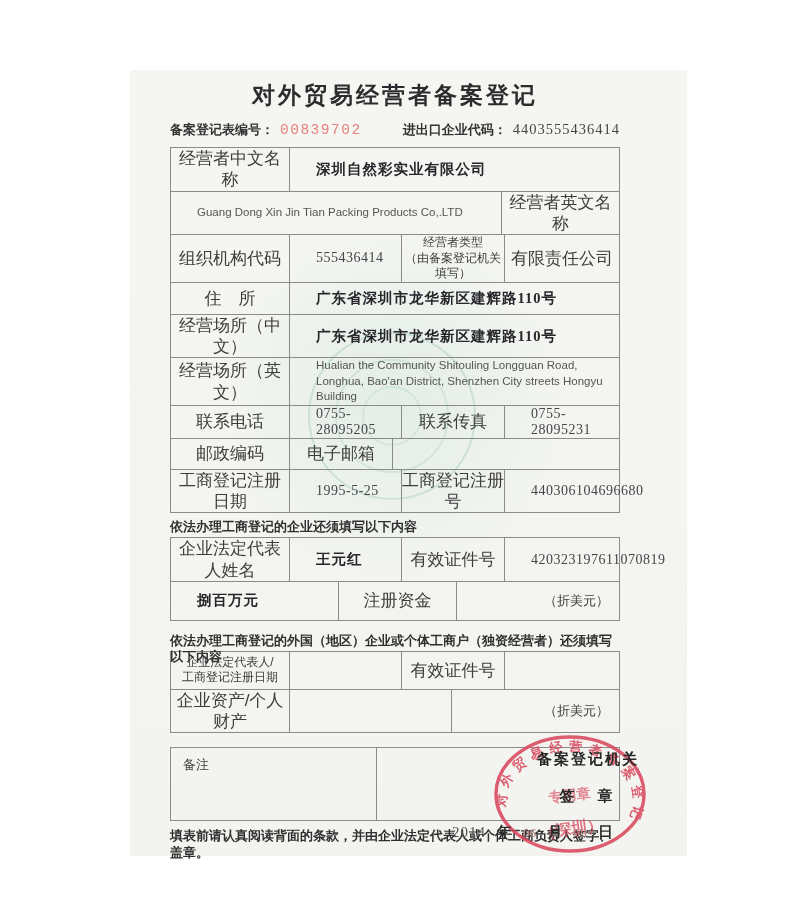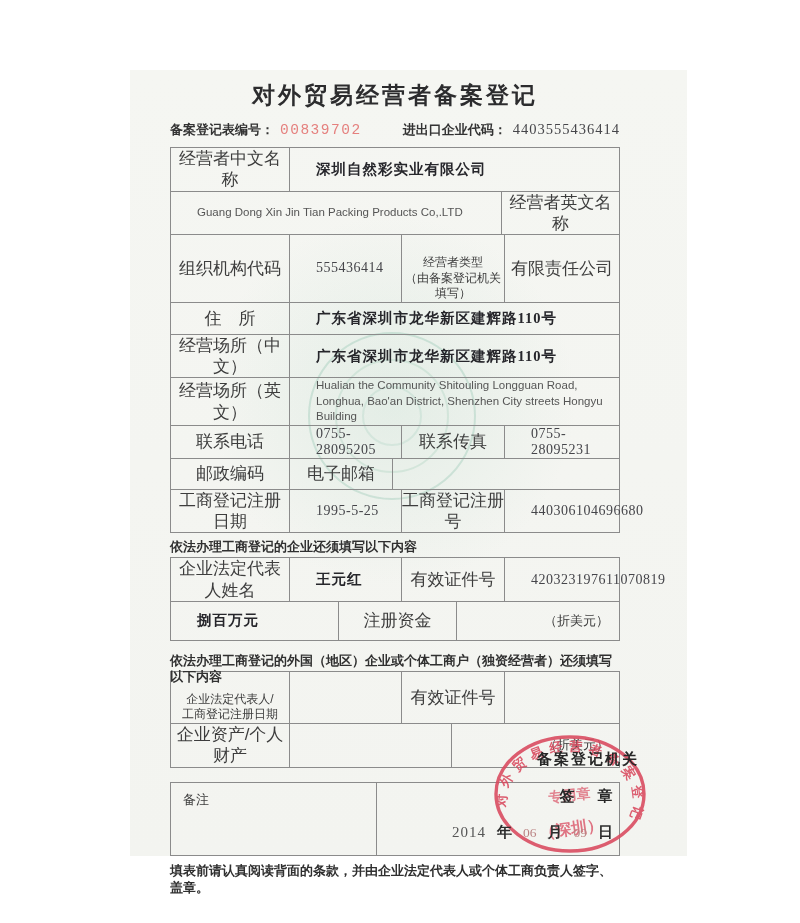--- a/index.html
+++ b/index.html
@@ -55,21 +55,21 @@
     min-height:inherit;
   }
   .td:first-child{border-left:none;}
   .lbl{justify-content:center;text-align:center;font-size:17px;color:#3d3d3d;line-height:1.25;}
   .val{padding-left:26px;padding-right:6px;}
   .serifb{font-family:"Liberation Serif",serif;font-weight:bold;color:#26262b;font-size:14.5px;letter-spacing:1px;}
   .serif{font-family:"Liberation Serif",serif;color:#45454a;font-size:14px;letter-spacing:0.5px;}
   .sans-en{font-size:11.5px;color:#555;line-height:1.35;}
   .small-lbl{font-size:12px;line-height:1.3;}
   .note-cell{justify-content:flex-end;padding-right:10px;font-size:13px;color:#3d3d3d;}
-  .two-line{display:flex;flex-direction:column;align-items:center;justify-content:center;width:100%;margin-top:20px;}
+  .two-line{display:flex;flex-direction:column;align-items:center;justify-content:center;width:100%;}
 
   .w1{width:118px;flex:0 0 118px;}
   .w2{width:112px;flex:0 0 112px;}
   .w3{width:103px;flex:0 0 103px;}
   .rest{flex:1;}
 
   .h32{min-height:32px;} .h36{min-height:36px;} .h31{min-height:31px;}
   .h30{min-height:30px;} .h37{min-height:37px;} .h38{min-height:38px;}
   .h67a{min-height:37px;} .h72{min-height:72px;}
 

